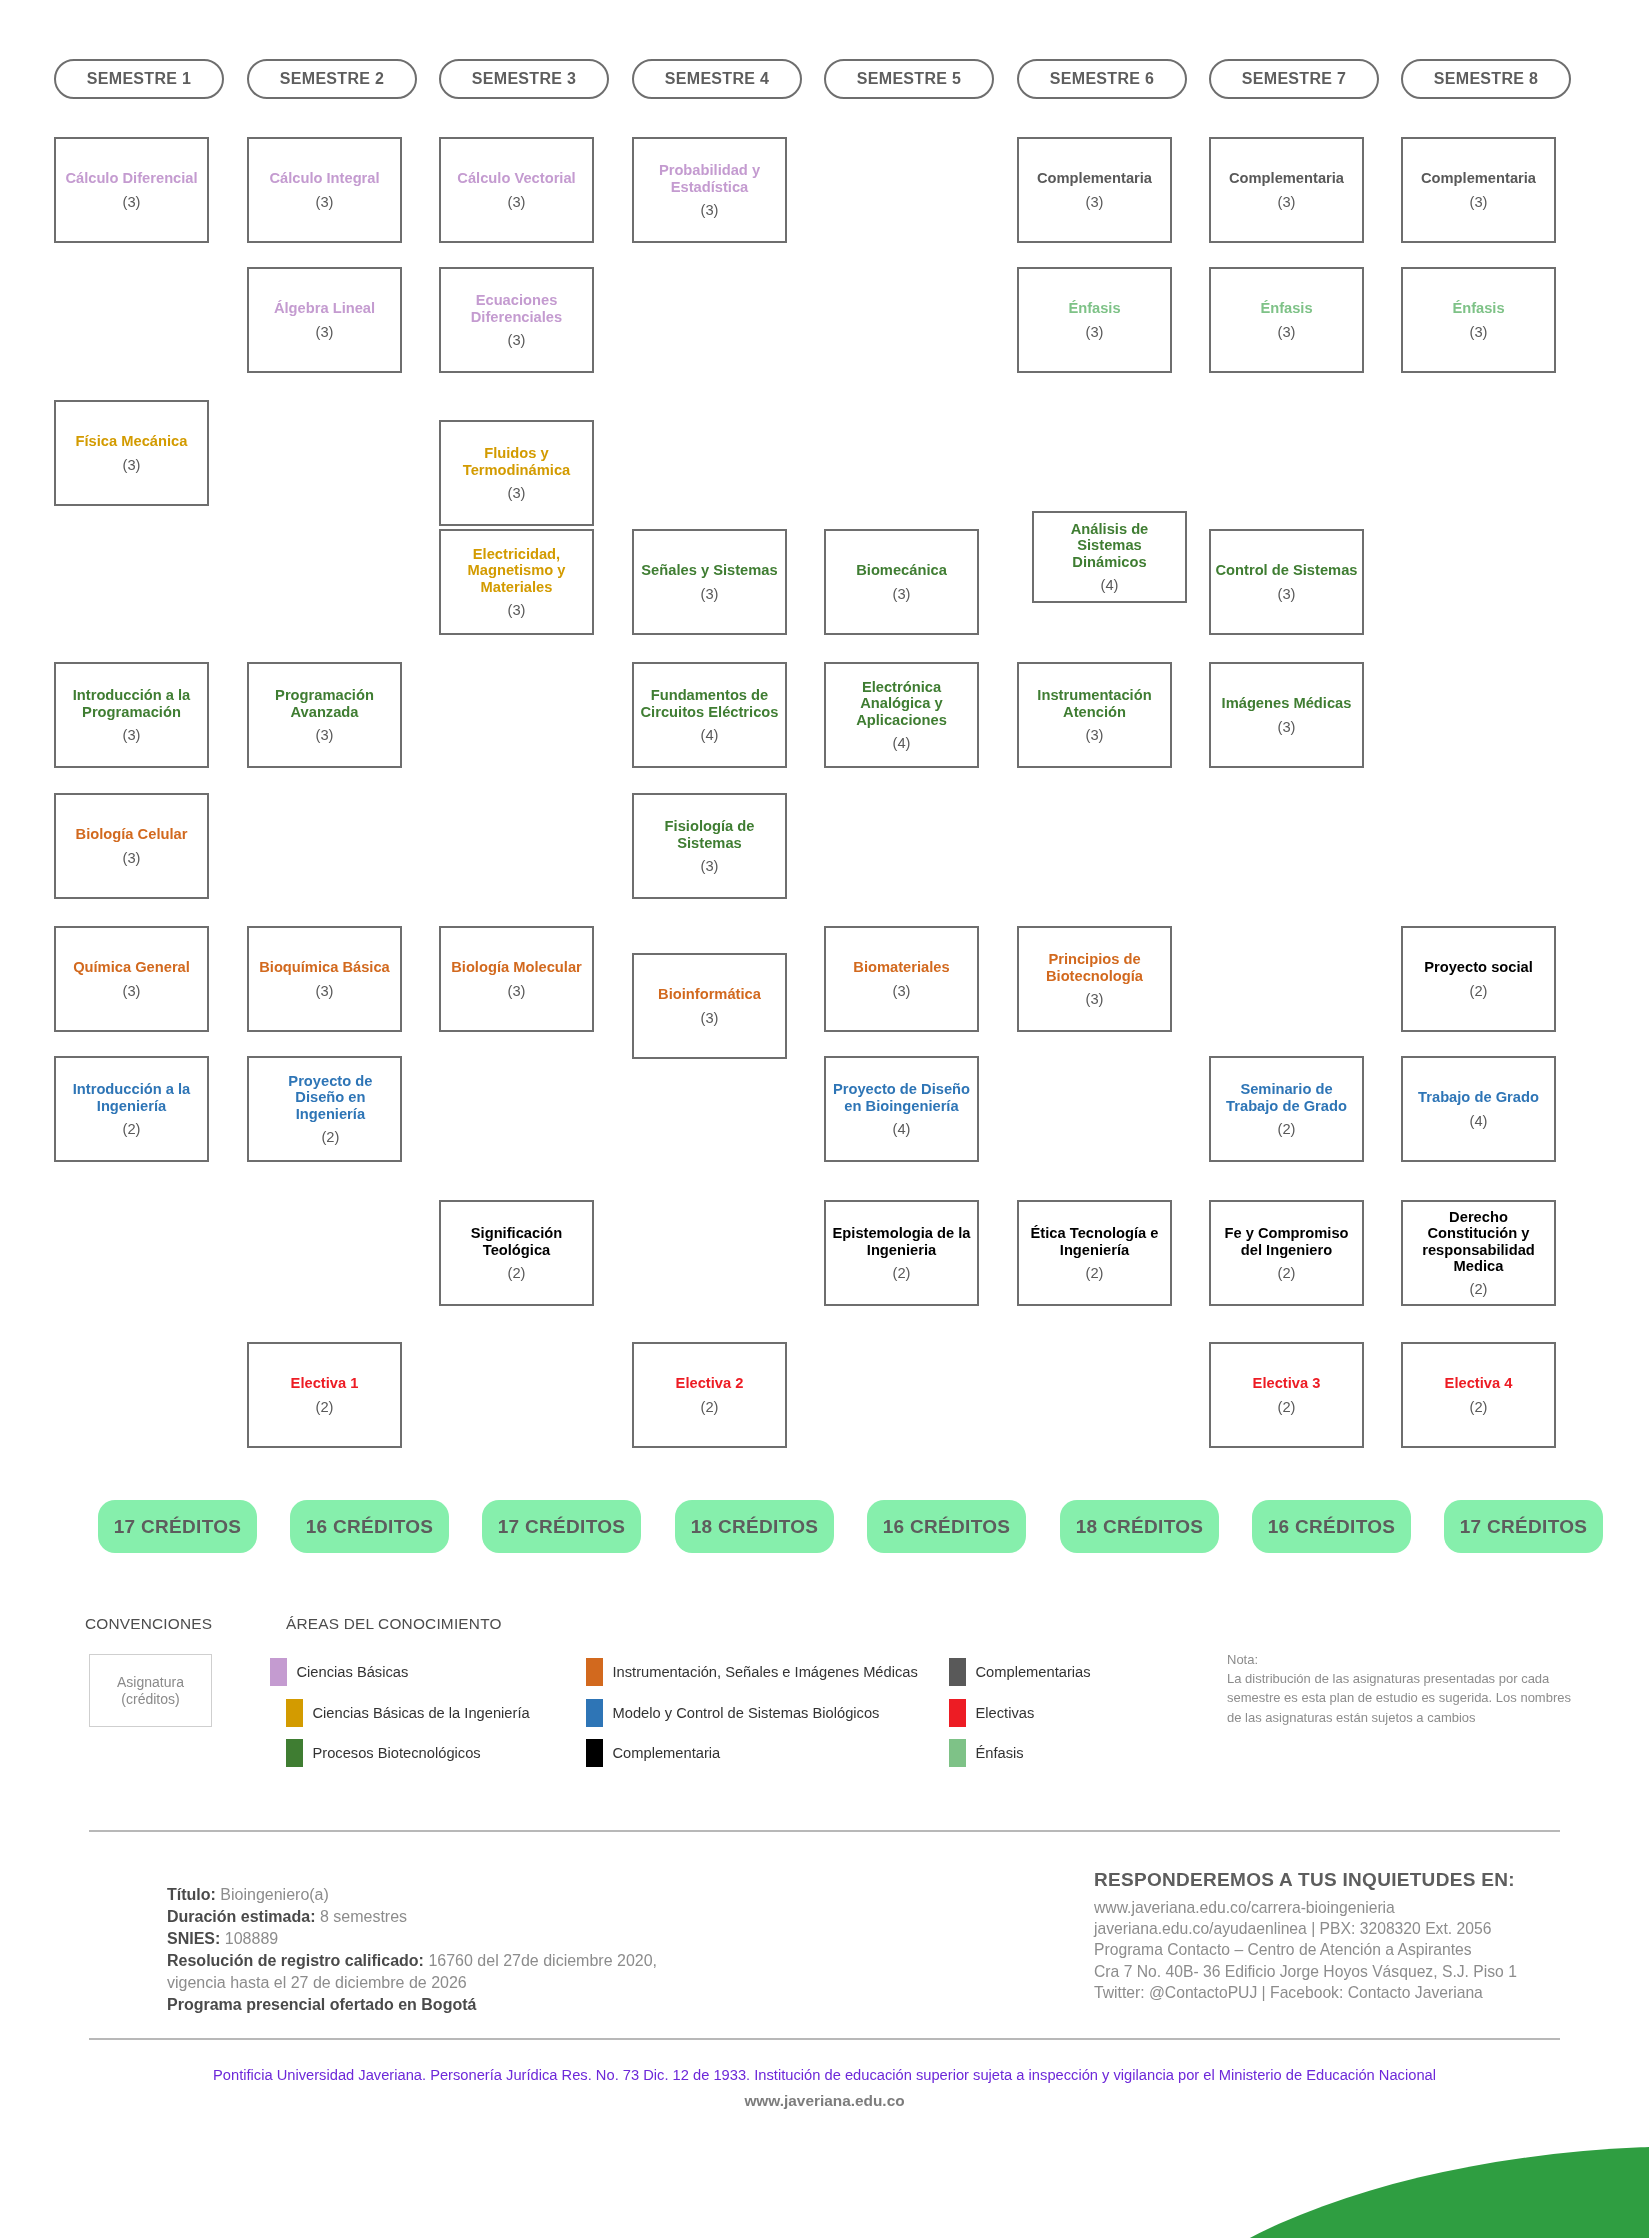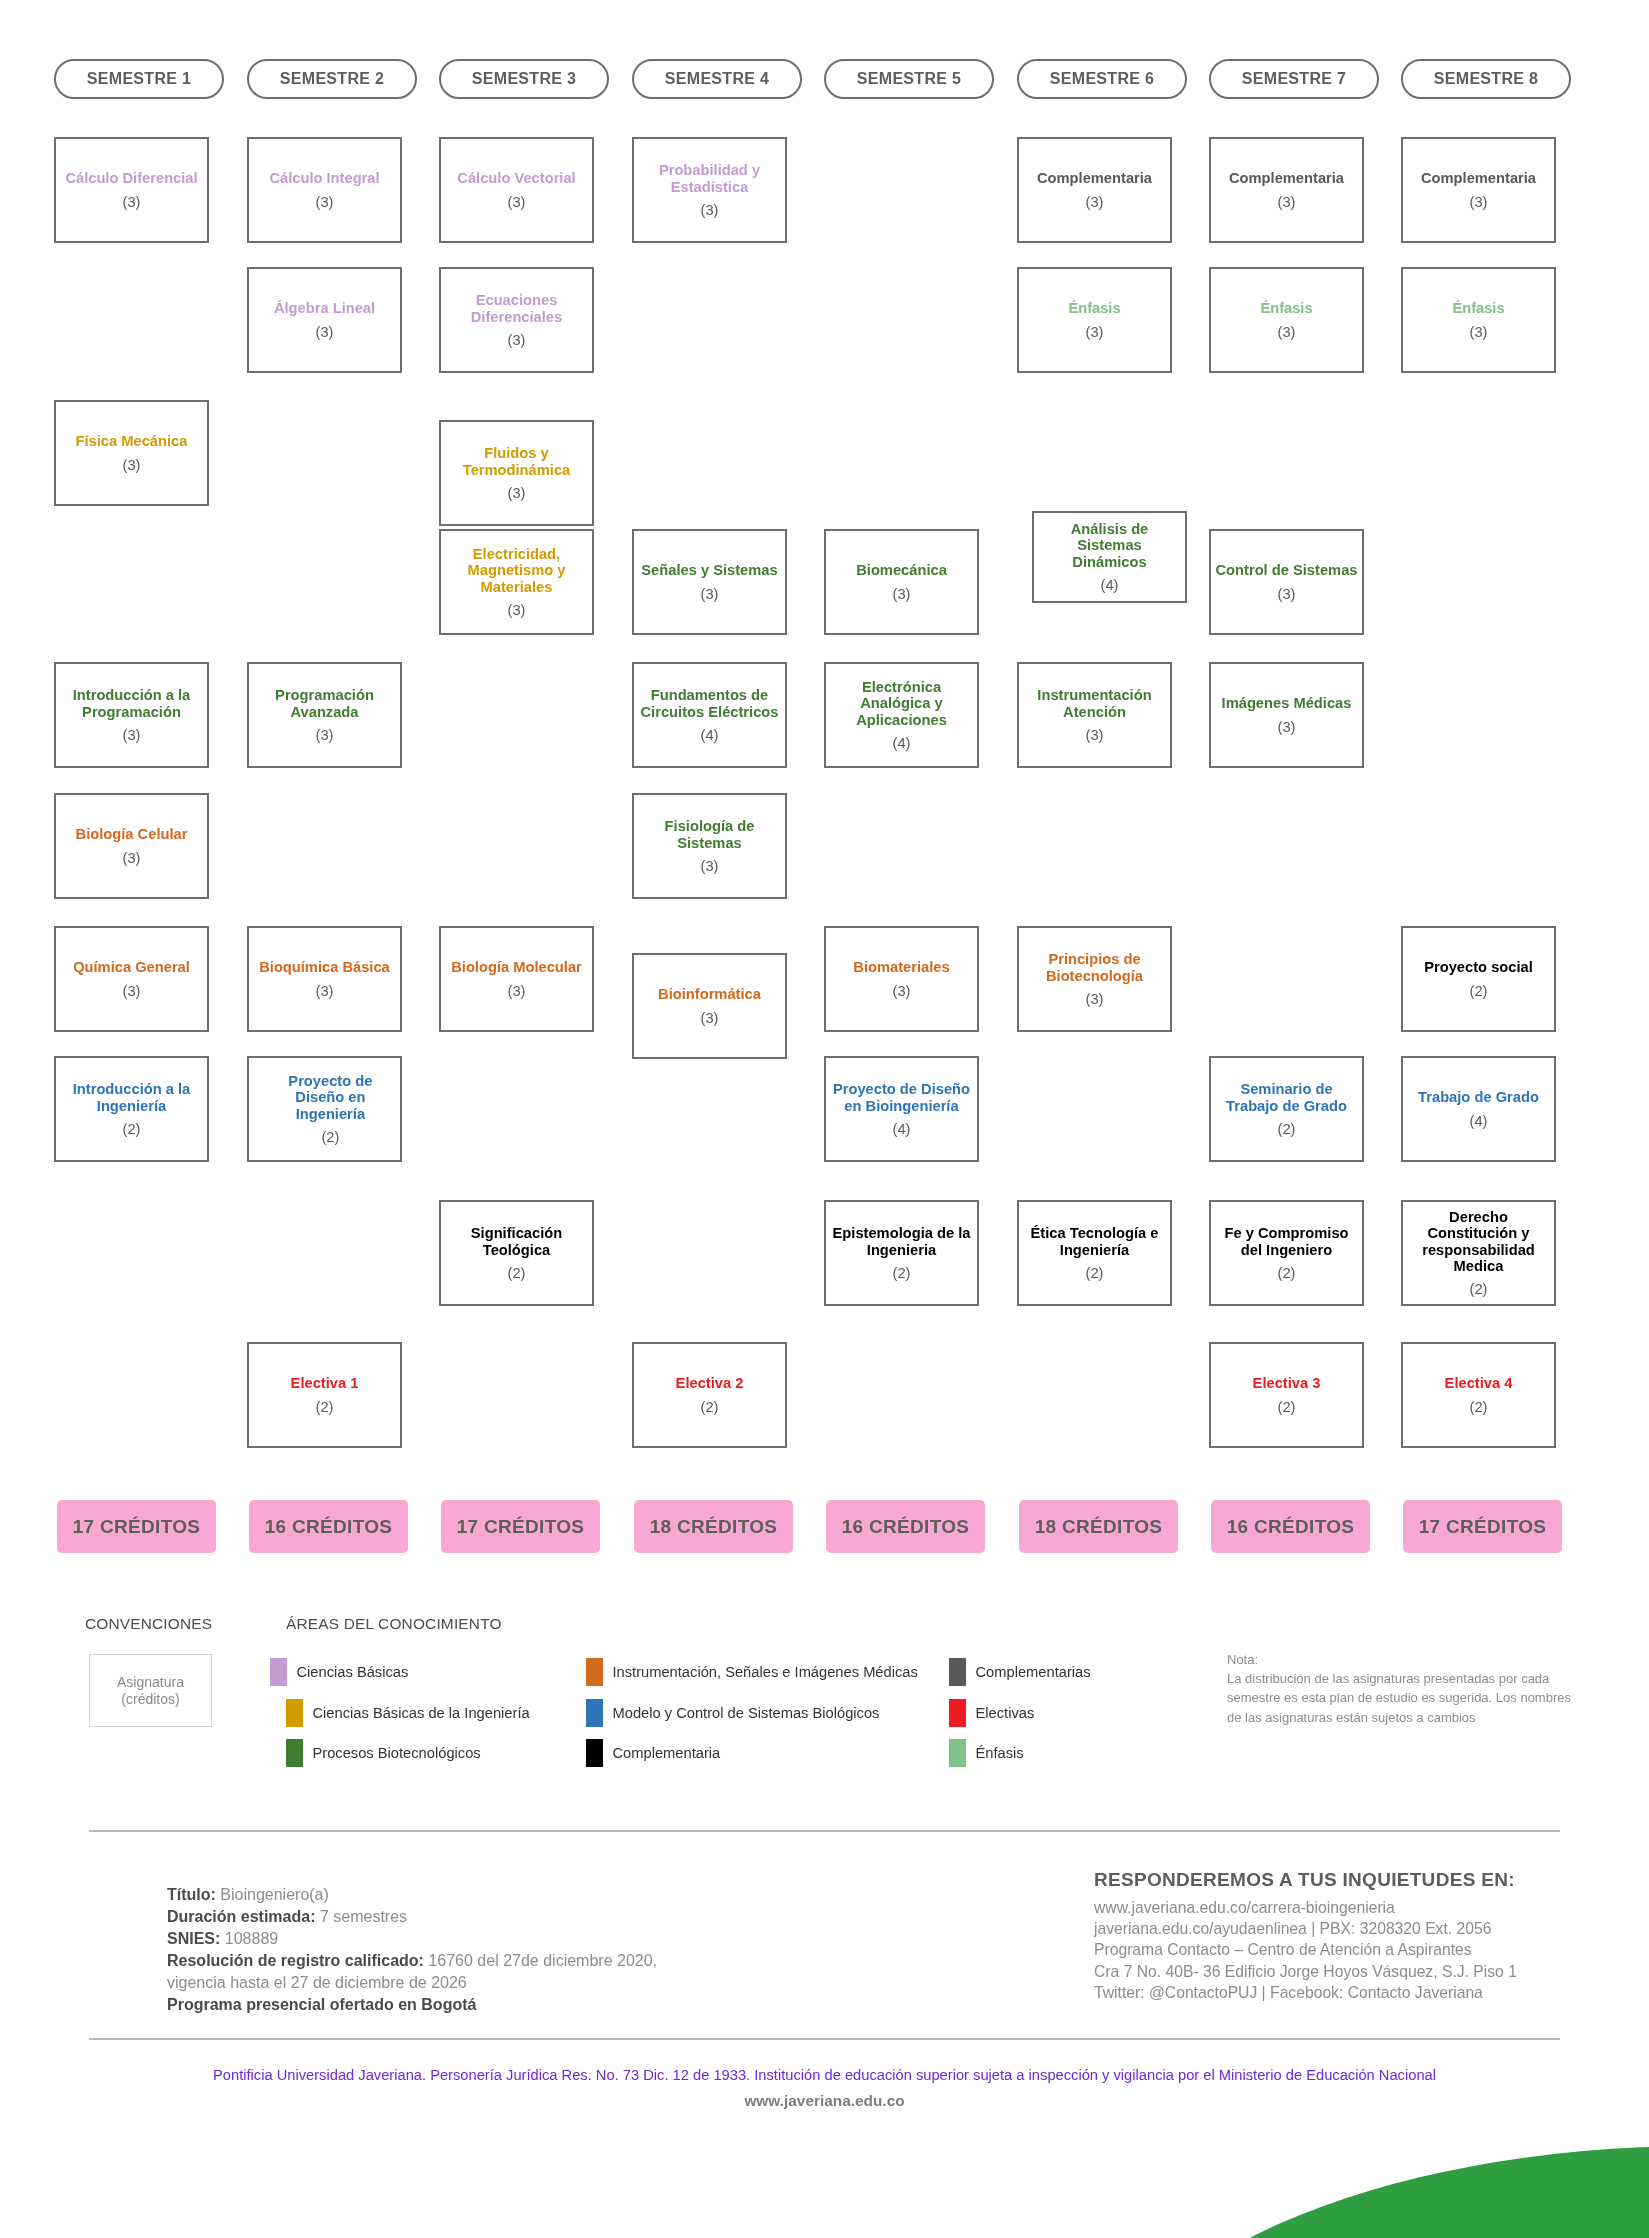--- a/index.html
+++ b/index.html
@@ -42,24 +42,24 @@
   .a-model  { color: #2e75b6; }  
   .a-instit { color: #000000; }  
   .a-comp   { color: #595959; }  
   .a-elec   { color: #ed1c24; }  
   .a-enf    { color: #7ec287; }  
 
   
   .credits-row { position: absolute; top: 1500px; left: 0; width: 1649px; height: 53px; }
   .credit-pill {
     position: absolute; top: 0; height: 53px; width: 159px;
-    background: #f9a8d4; border-radius: 5px;
+    background: #86efac; border-radius: 17px;
     display: flex; align-items: center; justify-content: center;
     font-size: 19px; font-weight: bold; color: #5d5d5d;
-    font-stretch: condensed; letter-spacing: 0.3px;
+    font-stretch: condensed; letter-spacing: 0.3px; margin-left: 41px;
   }
 
   
   .legend { position: absolute; top: 1605px; left: 0; width: 1649px; height: 202px; }
   .legend-h { font-size: 15.4px; color: #4d4d4d; letter-spacing: 0.2px; }
   .conv-box {
     position: absolute; left: 89px; top: 49px; width: 123px; height: 73px;
     border: 1.4px solid #cfcfcf; background: #fff;
     display: flex; flex-direction: column; align-items: center; justify-content: center;
     font-size: 14px; color: #8a8a8a; line-height: 1.2; text-align: center;
@@ -367,21 +367,21 @@
   </div>
 
   <div class="divider" style="top:1830px;"></div>
   <div class="divider" style="top:2038px;"></div>
 
   <div class="foot-left">
     <div>
       <b>Título:</b><span> Bioingeniero(a)</span>
     </div>
     <div>
-      <b>Duración estimada:</b><span> 7 semestres</span>
+      <b>Duración estimada:</b><span> 8 semestres</span>
     </div>
     <div>
       <b>SNIES:</b><span> 108889</span>
     </div>
     <div>
       <b>Resolución de registro calificado:</b><span> 16760 del 27de diciembre 2020,</span>
     </div>
     <div>vigencia hasta el 27 de diciembre de 2026</div>
     <div style="color:#4a4a4a;font-weight:bold;">Programa presencial ofertado en Bogotá</div>
   </div>

